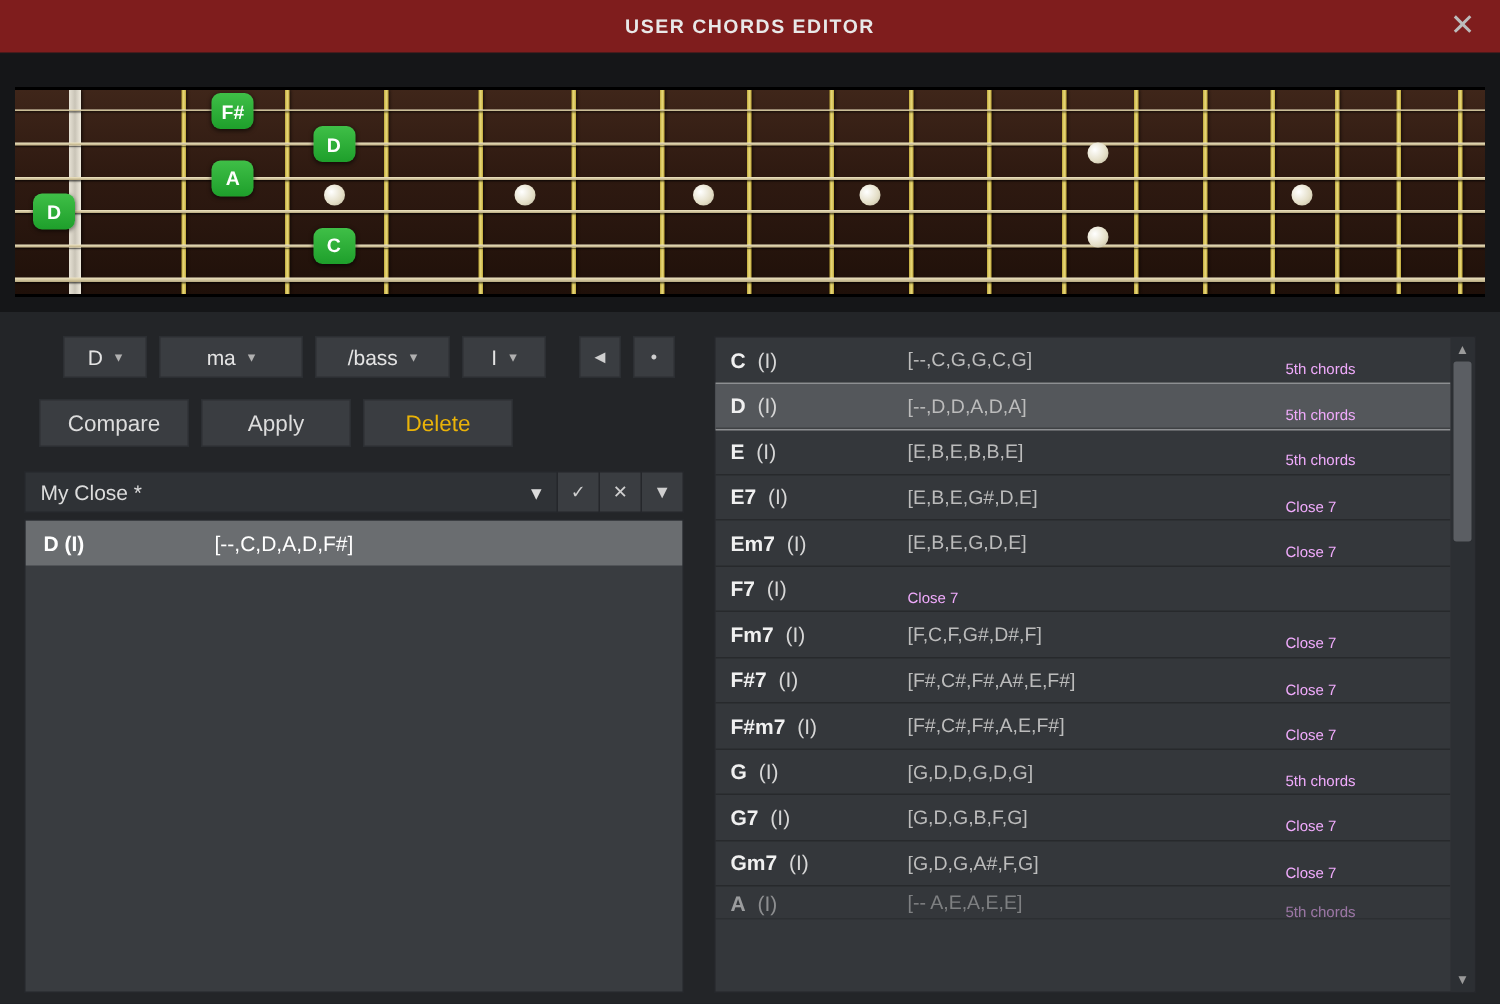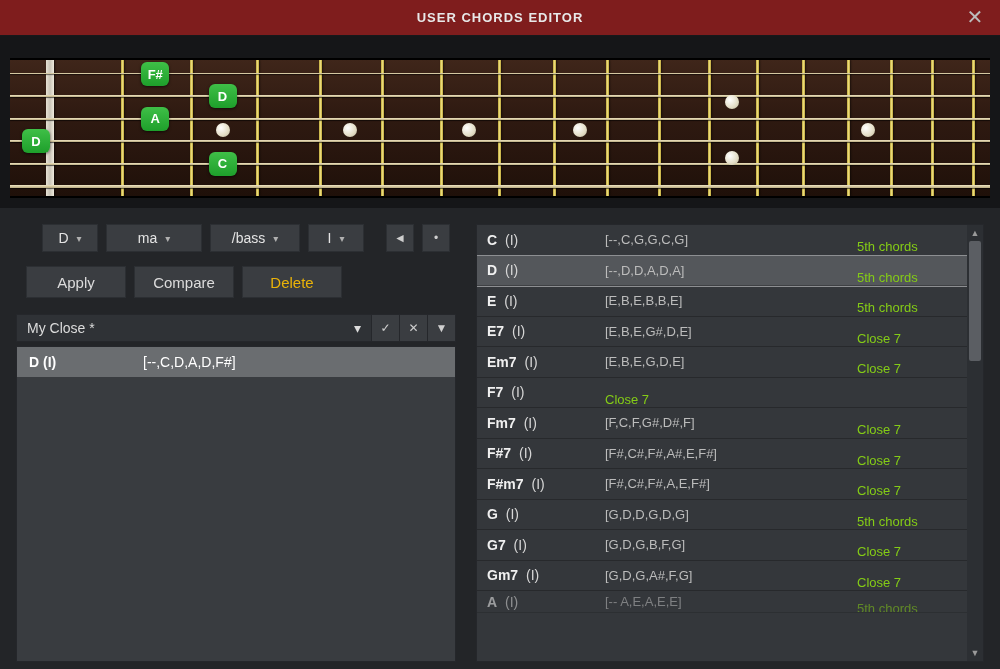--- a/index.html
+++ b/index.html
@@ -198,21 +198,21 @@
   .lib-row {
     display:flex; align-items:center; height:30.5px;
     padding: 0 10px; font-size:14px;
     border-bottom: 1px solid rgba(0,0,0,0.25);
     gap: 8px;
     color:#d6d6d6;
   }
   .lib-row .name { width:110px; }
   .lib-row .name b { color:#f0f0f0; font-weight:bold; margin-right:4px;}
   .lib-row .notes { flex:1; color:#bcbcbc; font-size:13px;}
-  .lib-row .cat { width:100px; color:#84cc16; font-size:13px;margin-top:14px; }
+  .lib-row .cat { width:100px; color:#f0abfc; font-size:10px;margin-top:14px; }
   .lib-row.selected {
     background:#54575b;
     outline:1px solid #8d8f92;
   }
   .lib-row.last { opacity:.55; height:22px; overflow:hidden;}
   .scroll {
     width:16px; background:#2c2f33;
     display:flex; flex-direction:column;
   }
   .scroll .arrow {
@@ -296,24 +296,24 @@
         <span>I</span>
         <span class="chev">▾</span>
       </div>
       <div style="width:6px"></div>
       <div class="iconbtn">◄</div>
       <div class="iconbtn">•</div>
     </div>
 
     <div class="btn-row">
       <div class="bigbtn">
+        <span>Compare</span>
+      </div>
+      <div class="bigbtn">
         <span>Apply</span>
-      </div>
-      <div class="bigbtn">
-        <span>Compare</span>
       </div>
       <div class="bigbtn del">
         <span>Delete</span>
       </div>
     </div>
 
     <div class="bank-row">
       <div class="bank-input">
         <span>My Close *</span>
         <span style="margin-left:auto" class="chev">▾</span>

